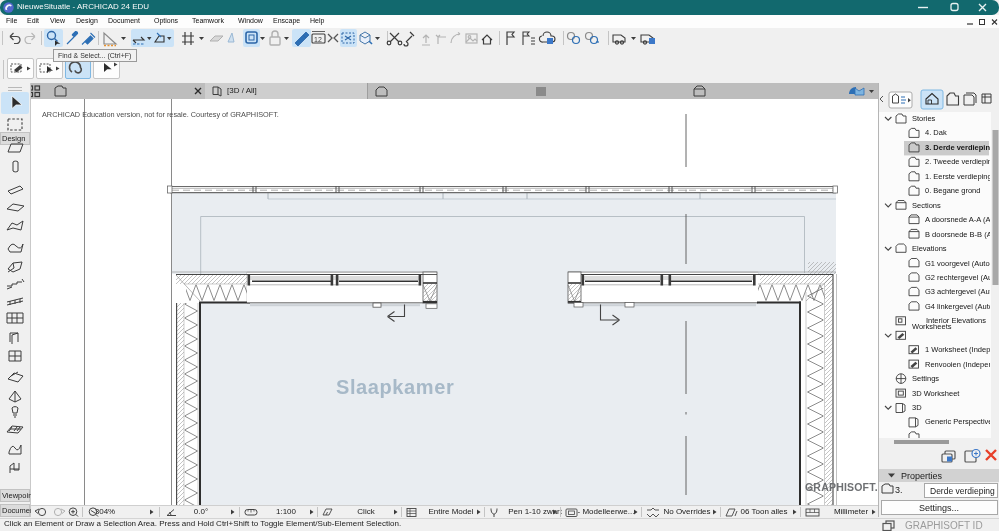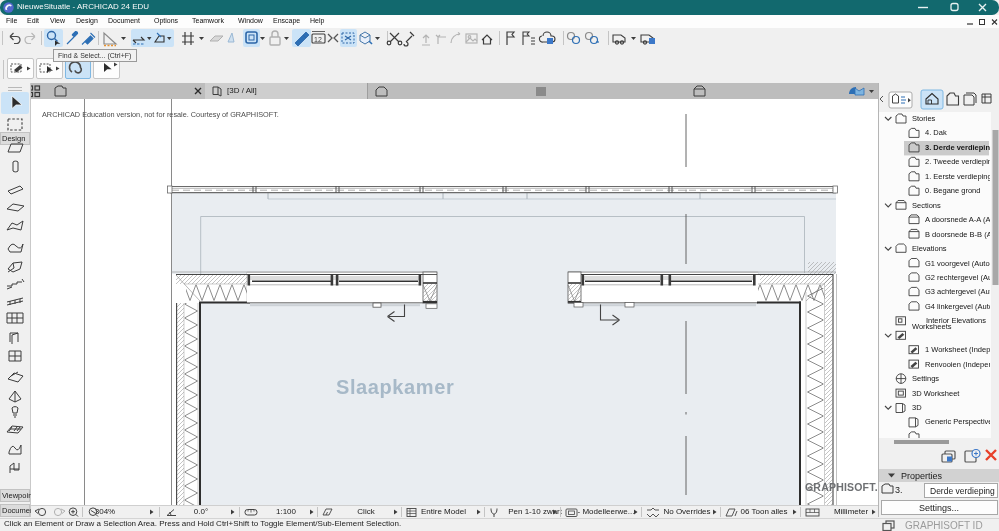--- a/index.html
+++ b/index.html
@@ -540,21 +540,21 @@
     <rect x="2.5" y="62.5" width="116" height="14" fill="#fdfdfd" stroke="#a8a8a8"></rect>
     <text x="60" y="72.5" font-size="9" fill="#1c1c1c" text-anchor="middle" font-family="Liberation Sans, sans-serif">Settings...</text>
   </svg>
 </div>
 
 <div id="quickbar" class="abs">
   <span style="left:54px;width:40px;text-align:center;display:inline-block">304%</span>
   <span style="left:150px;width:40px;text-align:center;display:inline-block">0.0°</span>
   <span style="left:235px;width:40px;text-align:center;display:inline-block">1:100</span>
   <span style="left:310px;width:50px;text-align:center;display:inline-block">Click</span>
-  <span style="left:390px;width:60px;text-align:left;display:inline-block">Entire Model</span>
+  <span style="left:390px;width:60px;text-align:center;display:inline-block">Entire Model</span>
   <span style="left:461px;width:70px;text-align:right;display:inline-block">Pen 1-10 zwart</span>
   <span style="left:540px;width:70px;text-align:center;display:inline-block">- Modelleerwe...</span>
   <span style="left:626px;width:60px;text-align:center;display:inline-block">No Overrides</span>
   <span style="left:701px;width:64px;text-align:center;display:inline-block">06 Toon alles</span>
   <span style="left:792px;width:56px;text-align:center;display:inline-block">Millimeter</span>
   <svg class="ic" style="left:0;top:0" width="847" height="12" viewBox="0 0 847 12">
     <g fill="none" stroke="#444" stroke-width="1">
       <circle cx="11" cy="6" r="3.6"></circle>
           <path d="M8,3 l-4,2 3,2.5"></path>
       <g stroke="#b0b0b0">

